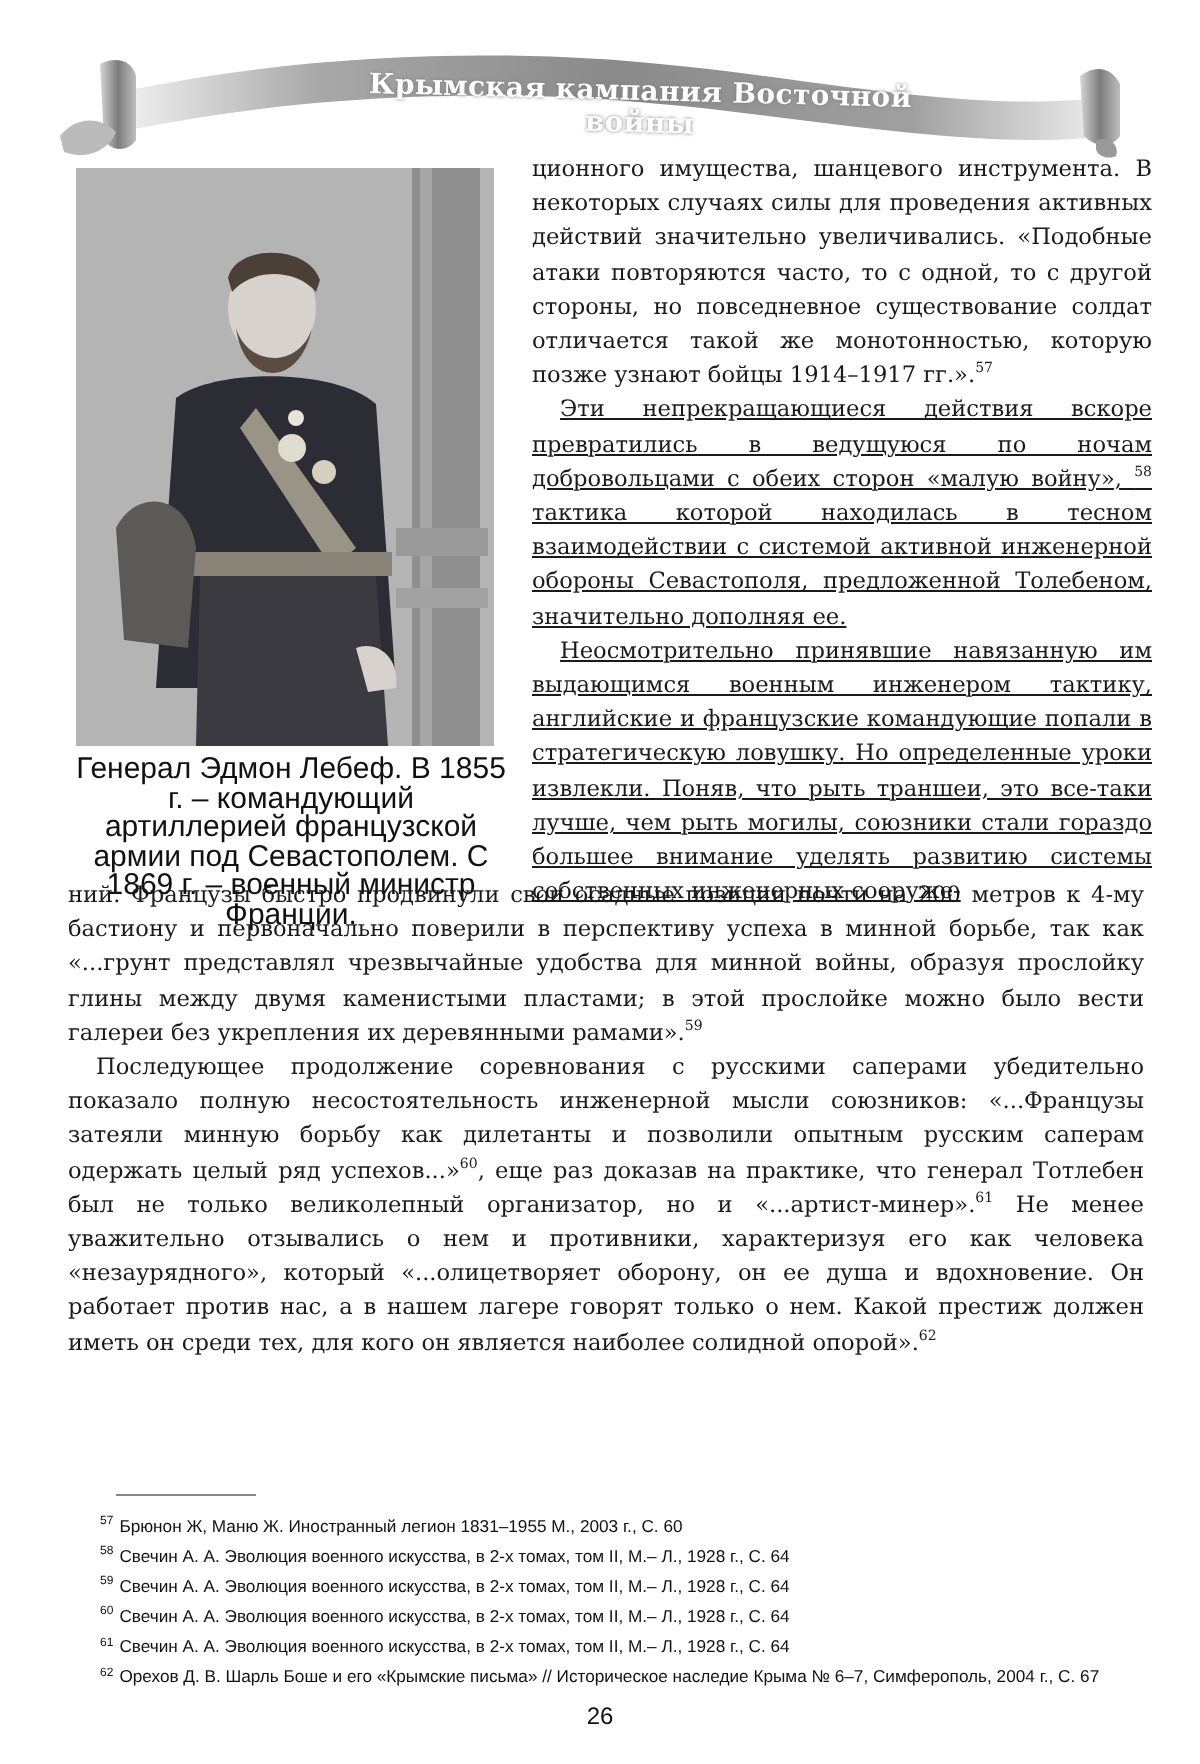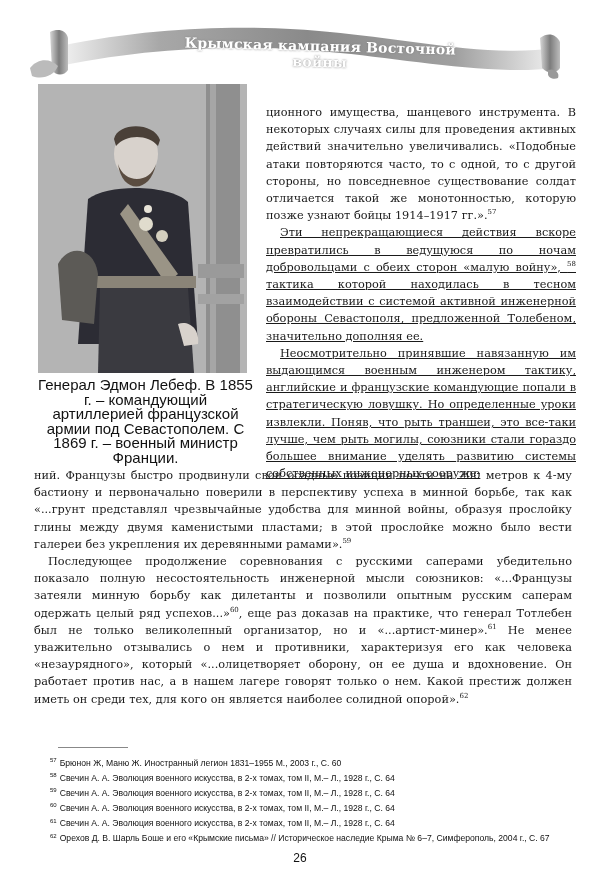--- a/index.html
+++ b/index.html
@@ -10,21 +10,21 @@
   .banner svg { width: 100%; height: 100%; display: block; }
   .banner-title { position: absolute; left: 150px; top: 20px; width: 300px; text-align: center; font-family: "DejaVu Serif", serif; font-size: 14px; font-weight: bold; color: #ffffff; letter-spacing: 0.2px; transform: rotate(1.5deg); text-shadow: 0 0 2px #7a7a7a; }
 
   
   .figure { position: absolute; left: 38px; top: 84px; width: 220px; height: 290px; }
   .photo { width: 209px; height: 289px; background: linear-gradient(180deg,#bdbdbd 0%,#a9a9a9 50%,#9c9c9c 100%); position: relative; overflow: hidden; }
   .photo svg { width: 100%; height: 100%; display: block; }
   .caption { position: absolute; left: 38px; top: 378px; width: 215px; text-align: center; font-family: "Liberation Sans", sans-serif; font-size: 15px; line-height: 14.5px; color: #111; }
 
   
-  .text { font-family: "DejaVu Serif", serif; font-size: 11.3px; line-height: 17.2px; text-align: justify; color: #1a1a1a; margin-top: 28px; }
+  .text { font-family: "DejaVu Serif", serif; font-size: 11.3px; line-height: 17.2px; text-align: justify; color: #1a1a1a; }
   .col-right { position: absolute; left: 266px; top: 76px; width: 310px; }
   .full { position: absolute; left: 34px; top: 439px; width: 538px; }
   .text p { margin: 0; }
   .text p.indent { text-indent: 14px; }
   .text sup { font-size: 7px; line-height: 0; vertical-align: super; }
   .col-right p + p { margin-top: 0; text-decoration: underline; }
 
   
   .fn-rule { position: absolute; left: 58px; top: 747px; width: 70px; height: 0; border-top: 1px solid #888; }
   .footnotes { position: absolute; left: 50px; top: 756px; width: 520px; font-family: "Liberation Sans", sans-serif; font-size: 8.6px; line-height: 15.1px; color: #111; }

